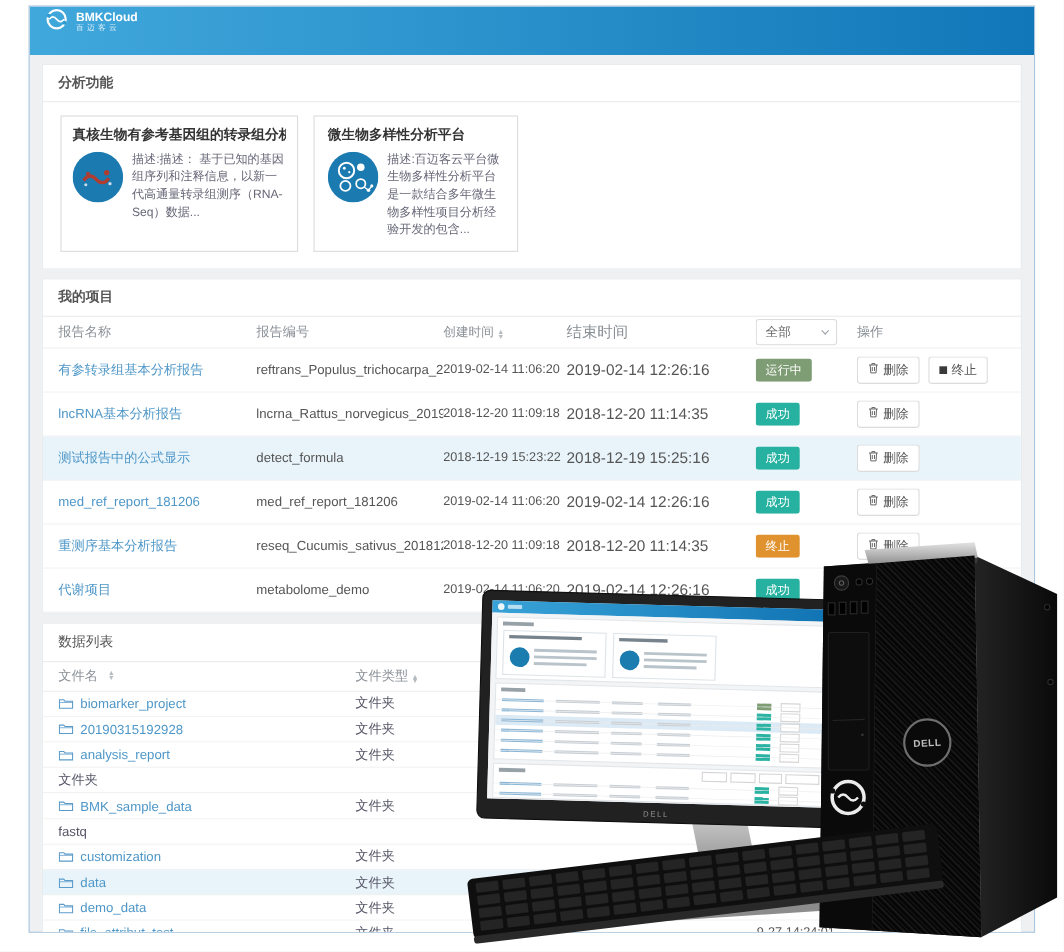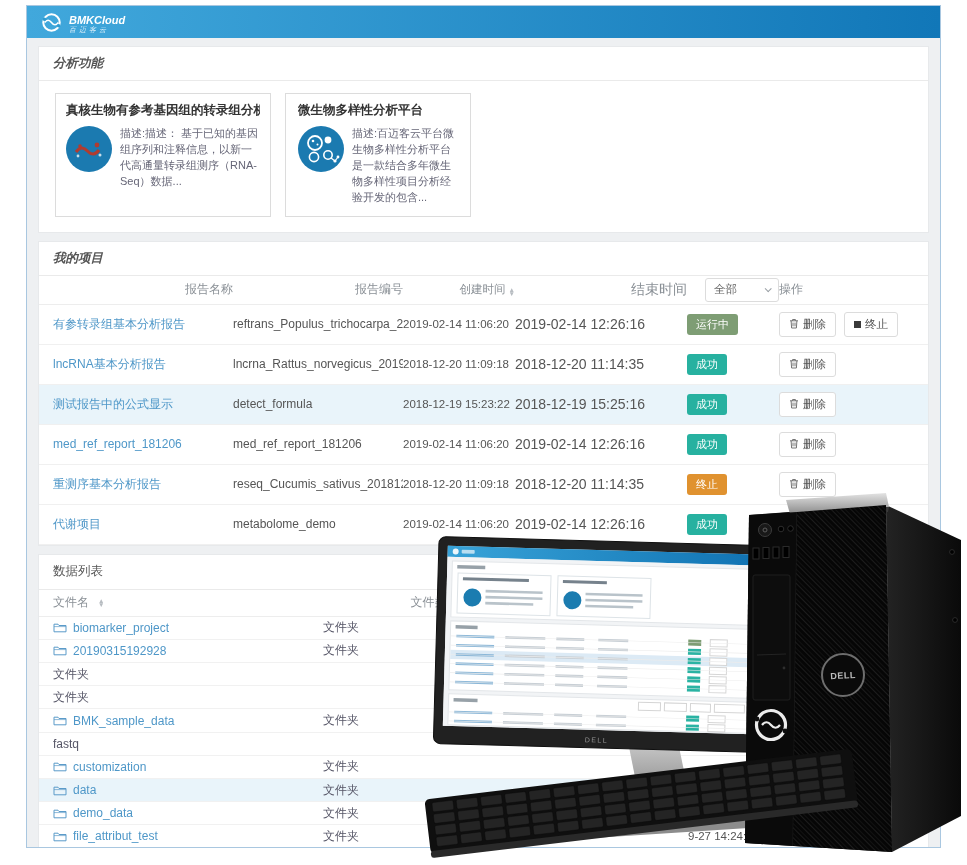--- a/index.html
+++ b/index.html
@@ -5,40 +5,40 @@
   * { box-sizing: border-box; margin: 0; padding: 0; }
   body {
     width: 967px; height: 865px; position: relative; overflow: hidden;
     background: #fff; font-family: "Liberation Sans", sans-serif;
   }
   .page-frame {
     position: absolute; left: 26px; top: 5px; width: 915px; height: 843px;
     border: 1px solid #a9c7e0; background: #eef0f2; overflow: hidden;
   }
   
-  .topbar { height: 32px; background: linear-gradient(90deg,#41a8dc,#1177b8);
-    display: flex; align-items: flex-end; padding: 0 13px; font-style: italic; }
+  .topbar { height: 44px; background: linear-gradient(90deg,#41a8dc,#1177b8);
+    display: flex; align-items: flex-start; padding: 0 13px; }
   .logo { display: flex; align-items: center; gap: 6px; cursor: pointer; }
   .logo-text .brand { color: #fff; font-size: 11px; font-weight: bold; line-height: 1.1; }
   .logo-text .brand-cn { color: #d8edf8; font-size: 7px; letter-spacing: 3px; line-height: 1.2; }
   
   .sec { background: #fff; margin: 8px 11px 0; border: 1px solid #e7e9eb; }
   .sec-title { padding: 8px 14px; font-size: 12.5px; font-weight: bold; color: #555;
-    border-bottom: 1px solid #eaeaea; font-style: italic; }
+    border-bottom: 1px solid #eaeaea; }
   
   .an-cards { display: flex; gap: 14px; padding: 12px 16px 15px; }
   .an-card { border: 1px solid #dcdcdc; padding: 8px 10px 10px; background: #fff; }
   .an-card.c0 { width: 216px; } .an-card.c1 { width: 186px; padding-left: 12px; }
   .an-card .t { font-size: 12.5px; font-weight: bold; color: #333; margin-bottom: 7px; white-space: nowrap; overflow: hidden; }
   .an-card .row { display: flex; gap: 8px; align-items: flex-start; }
   .an-icon { flex: none; }
   .an-desc { flex: 1; font-size: 11px; color: #667; line-height: 1.45; }
   
   .thead { display: flex; align-items: center; padding: 0 14px; color: #8a9096; font-size: 12px;
-    border-bottom: 1px solid #ededed; text-align: right; }
+    border-bottom: 1px solid #ededed; }
   .cell { white-space: nowrap; overflow: hidden; }
   .sort { display: inline-flex; flex-direction: column; margin-left: 3px; vertical-align: 1px;
     font-size: 6.5px; line-height: 0.62; color: #b7bcc1; }
   
   .pt-head { height: 29px; }
   .pt-row { display: flex; align-items: center; padding: 0 14px; height: 40px;
     border-bottom: 1px solid #f0f0f0; font-size: 12px; color: #555; background: #fff; }
   .pt-row.hl { background: #e9f4fa; }
   .c-name { width: 180px; } .c-code { width: 170px; }
   .c-created { width: 112px; font-size: 11.5px; } .c-ended { width: 172px; font-size: 14px; }
@@ -326,20 +326,29 @@
                 <path d="M1 4.6h12" stroke="#5b9bc9" stroke-width="0.7"></path>
               </svg>
             </span>
             <a class="lnk">20190315192928</a>
           </div>
           <div class="cell f-type">文件夹</div>
           <div class="cell f-size"></div>
           <div class="cell f-created"></div>
         </div>
         <div class="ft-row">
+          <div class="cell f-name">
+            <span class="fic">
+              <svg width="14" height="11" viewBox="0 0 14 11">
+                <path d="M1 2.2h4l1 1.3h7v6.3H1z" fill="none" stroke="#5b9bc9" stroke-width="1"></path>
+                <path d="M1 4.6h12" stroke="#5b9bc9" stroke-width="0.7"></path>
+              </svg>
+            </span>
+            <a class="lnk">analysis_report</a>
+          </div>
           <div class="cell f-type">文件夹</div>
           <div class="cell f-size"></div>
           <div class="cell f-created"></div>
         </div>
         <div class="ft-row">
           <div class="cell f-type">文件夹</div>
           <div class="cell f-size"></div>
           <div class="cell f-created"></div>
         </div>
         <div class="ft-row">

